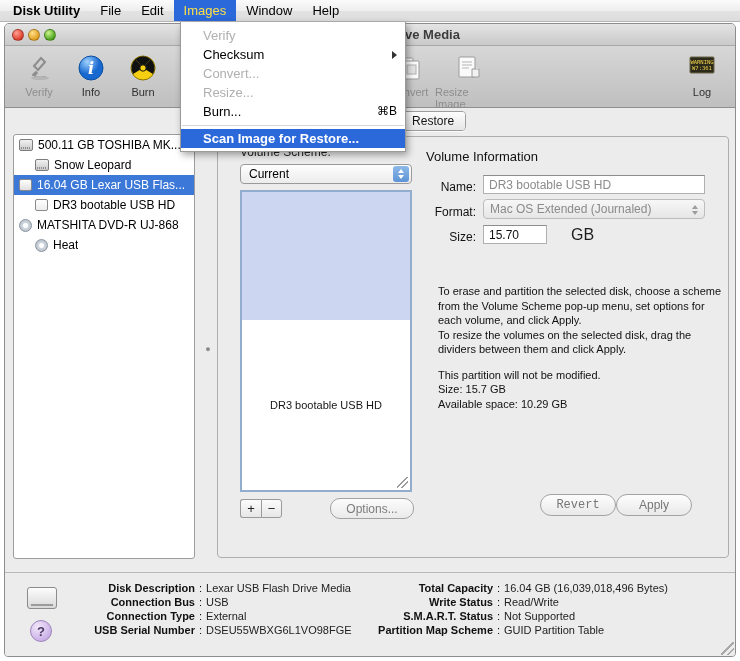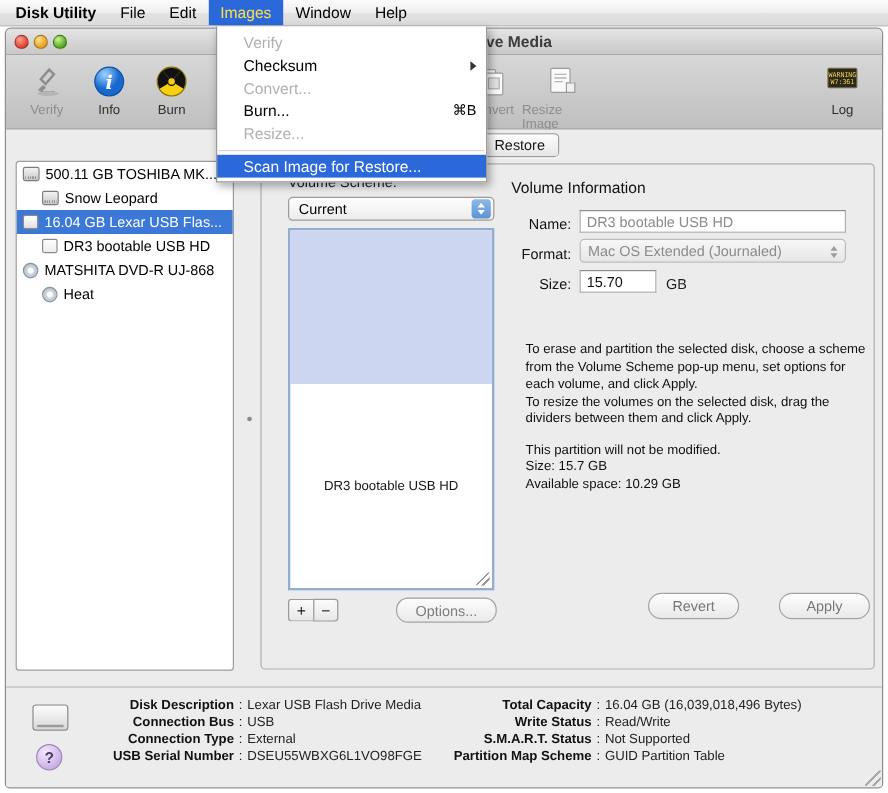--- a/index.html
+++ b/index.html
@@ -37,21 +37,21 @@
     z-index: 200;
     padding: 4px 0 0 0;
     font-size: 13px;
   }
   .menu-row {
     position: relative; height: 19px; line-height: 19px;
     padding: 0 8px 0 22px; color: #000; white-space: nowrap;
     display: flex; align-items: center;
   }
   .menu-row.disabled { color: #b0b0b0; }
-  .menu-row.selected { background: #2b68d9; color: #ffffff; font-weight: normal; justify-content: flex-end; }
+  .menu-row.selected { background: #2b68d9; color: #ffffff; font-weight: bold; justify-content: flex-end; }
   .menu-row .label { flex: 1; }
   .menu-row .shortcut { color: #000; font-size: 12px; padding-left: 14px; }
   .menu-row .submenu-arrow {
     width: 0; height: 0; border-left: 5px solid #333;
     border-top: 4px solid transparent; border-bottom: 4px solid transparent;
     margin-left: 6px;
   }
   .menu-sep { height: 1px; background: #d6d6d6; margin: 4px 1px 3px 1px; }
   .menu-bottom-pad { height: 3px; }
 
@@ -222,37 +222,37 @@
     border: 1px solid #bcbcbc; border-radius: 4px;
     font-size: 12px; color: #8b8b8b; display: flex; align-items: center;
     padding-left: 6px; position: relative;
   }
   .popupfield .parr {
     position: absolute; right: 3px; top: 2px; width: 13px; height: 15px;
     display: flex; flex-direction: column; align-items: center; justify-content: center; gap: 2px;
   }
   .parr .u { width:0;height:0;border-left:3px solid transparent;border-right:3px solid transparent;border-bottom:4px solid #9c9c9c; }
   .parr .d { width:0;height:0;border-left:3px solid transparent;border-right:3px solid transparent;border-top:4px solid #9c9c9c; }
-  .unit { margin-left: 8px; font-size: 12px; color: #1d1d1d; }
+  .unit { margin-left: 24px; font-size: 16px; color: #1d1d1d; }
 
   .helptext {
     position: absolute; left: 220px; top: 147px; width: 290px;
     font-size: 11px; color: #111; line-height: 14.5px;
   }
   .helptext p { margin-bottom: 0; }
   .helptext p.gap { margin-top: 11px; }
 
   .revert-btn, .apply-btn {
     position: absolute; top: 357px; height: 22px; width: 76px;
     background: linear-gradient(to bottom,#fdfdfd,#e9e9e9);
     border: 1px solid #a3a3a3; border-radius: 11px;
     font-size: 12px; color: #777; display: flex; align-items: center; justify-content: center;
   }
-  .revert-btn { left: 322px; }
-  .apply-btn  { left: 431px; }
+  .revert-btn { left: 322px; font-family: Liberation Mono, monospace; }
+  .apply-btn  { left: 398px; }
 
   
   .infobar {
     position: absolute; left: 0; bottom: 0; width: 730px; height: 84px;
     background: #ececec; border-top: 1px solid #b9b9b9;
   }
   .infobar .drive-icon {
     position: absolute; left: 22px; top: 14px; width: 30px; height: 22px;
     border-radius: 3px; background: linear-gradient(to bottom,#fdfdfd,#d8d8d8);
     border: 1px solid #8c8c8c;
@@ -577,27 +577,27 @@
     <div class="menu-row disabled">
       <span class="label">Verify</span>
     </div>
     <div class="menu-row">
       <span class="label">Checksum</span>
       <span class="submenu-arrow"></span>
     </div>
     <div class="menu-row disabled">
       <span class="label">Convert...</span>
     </div>
+    <div class="menu-row disabled">
+      <span class="label">Resize...</span>
+    </div>
     <div class="menu-row">
       <span class="label">Burn...</span>
       <span class="shortcut">⌘B</span>
     </div>
-    <div class="menu-row disabled">
-      <span class="label">Resize...</span>
-    </div>
     <div class="menu-sep"></div>
     <div class="menu-row selected">
       <span class="label">Scan Image for Restore...</span>
     </div>
     <div class="menu-bottom-pad"></div>
   </div>
 
 </div>
 
 </body></html>

